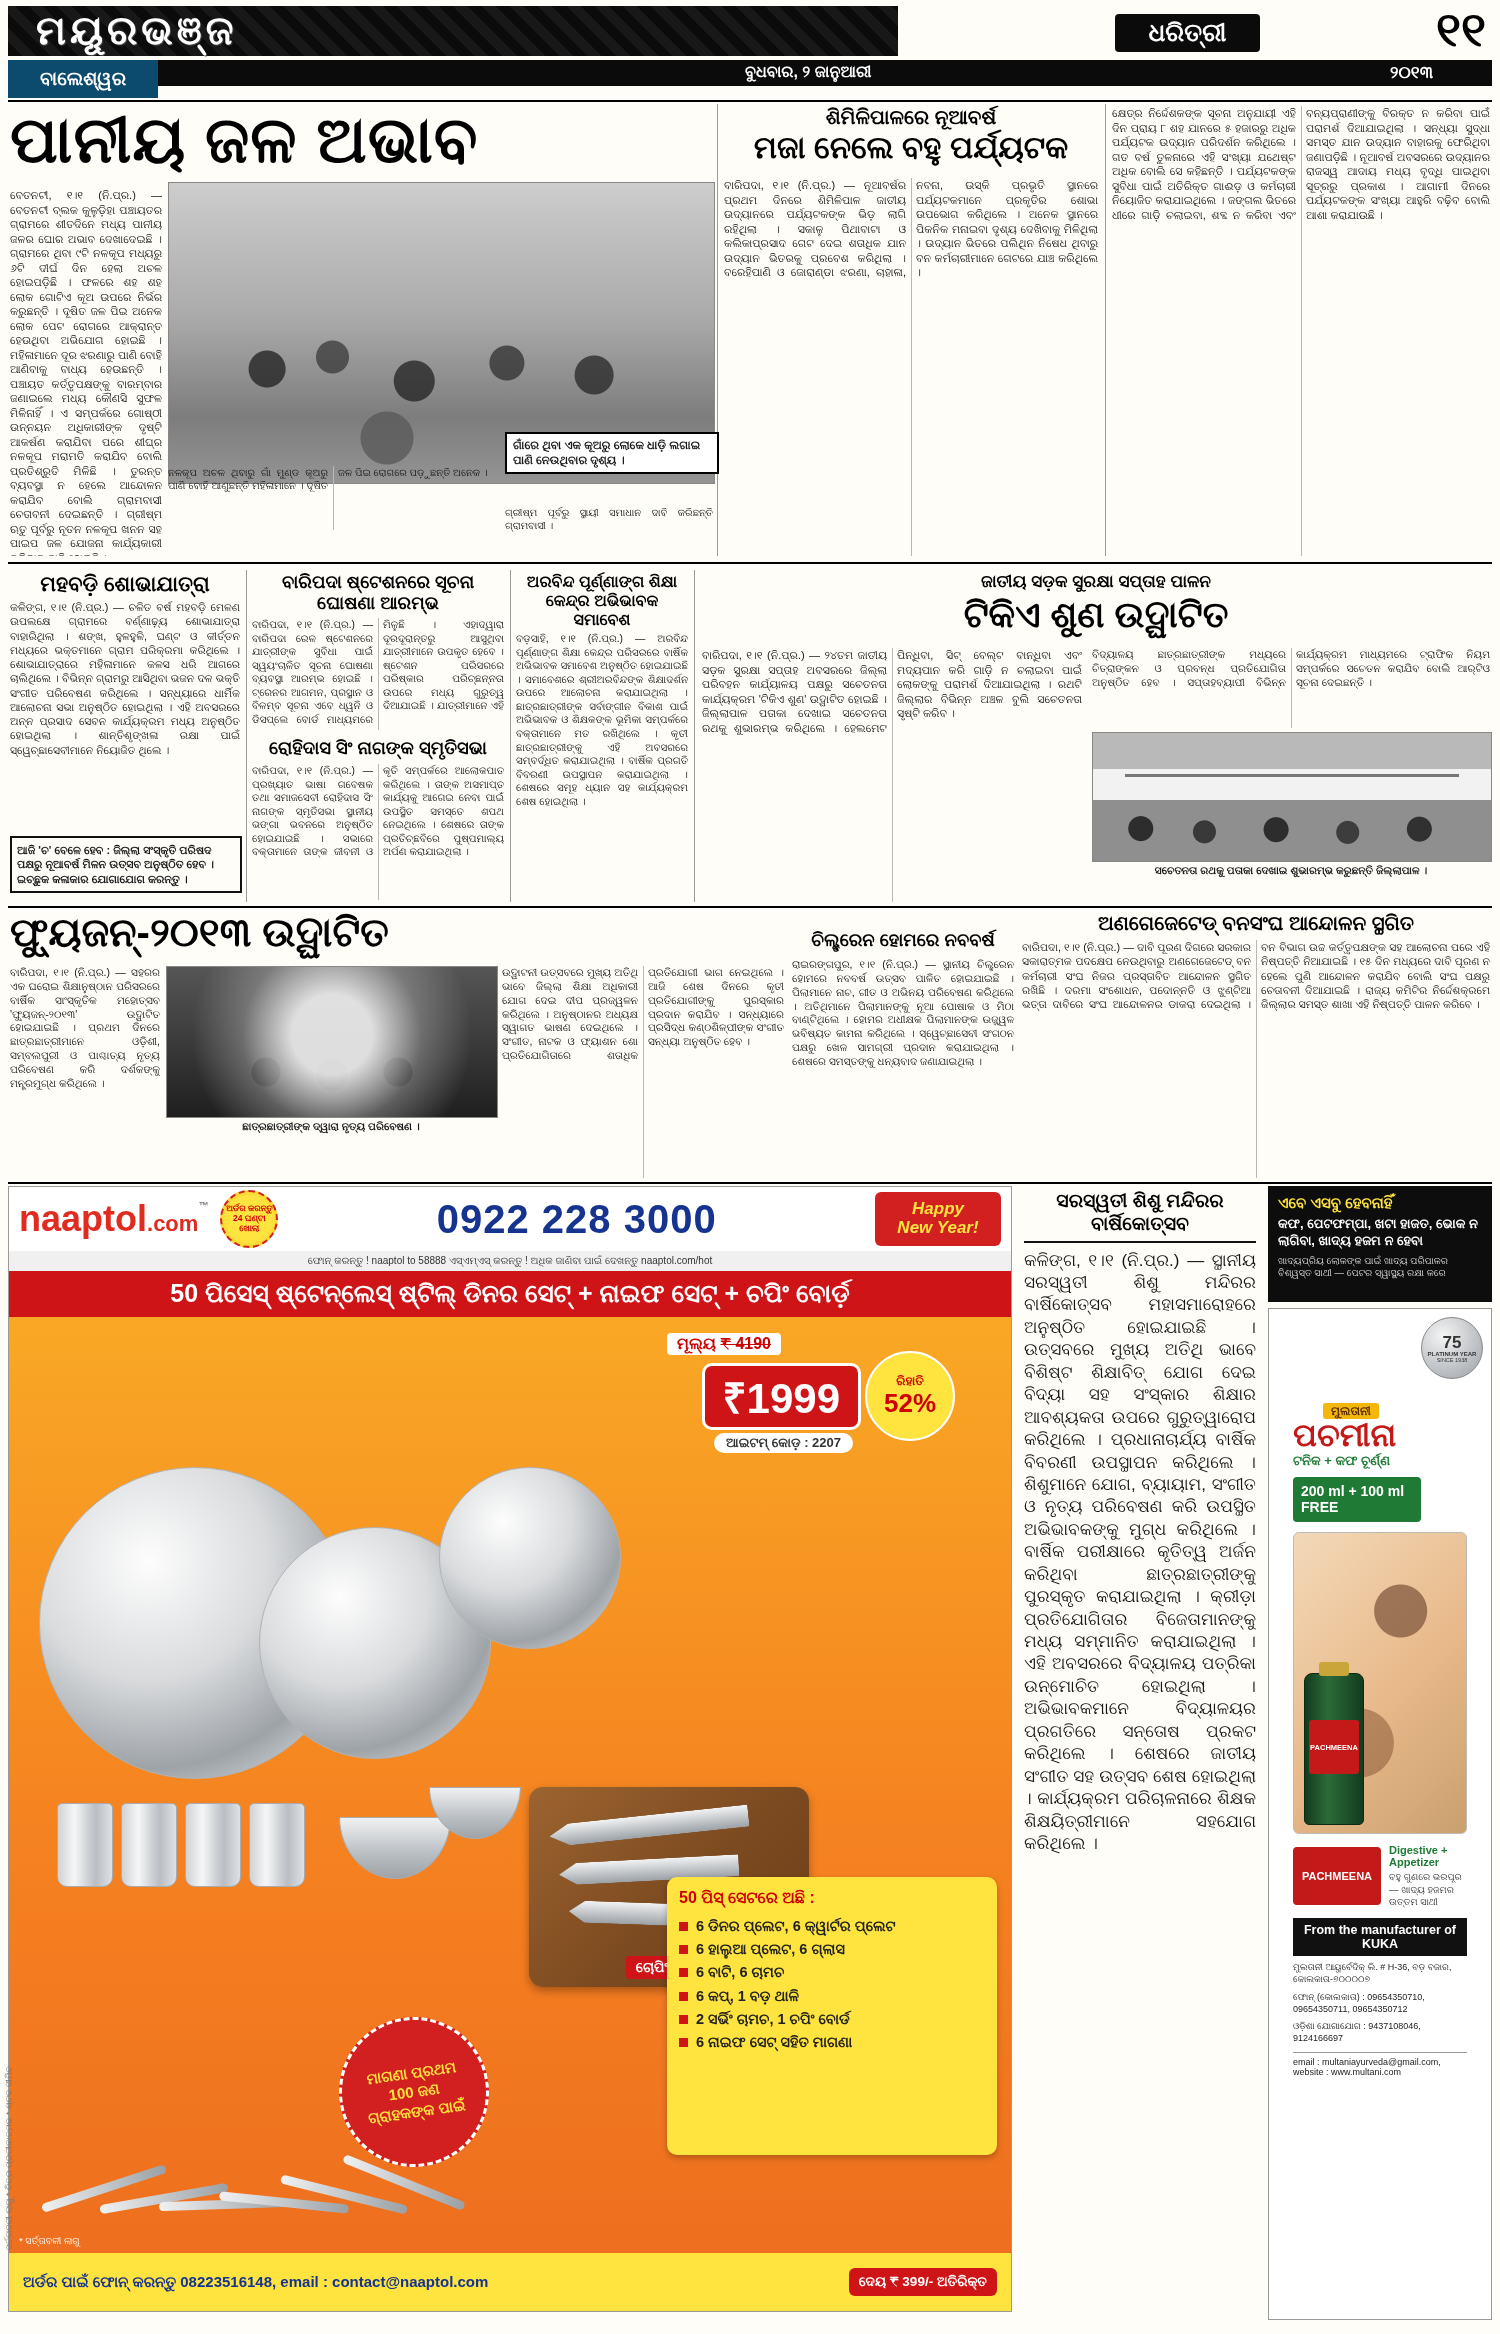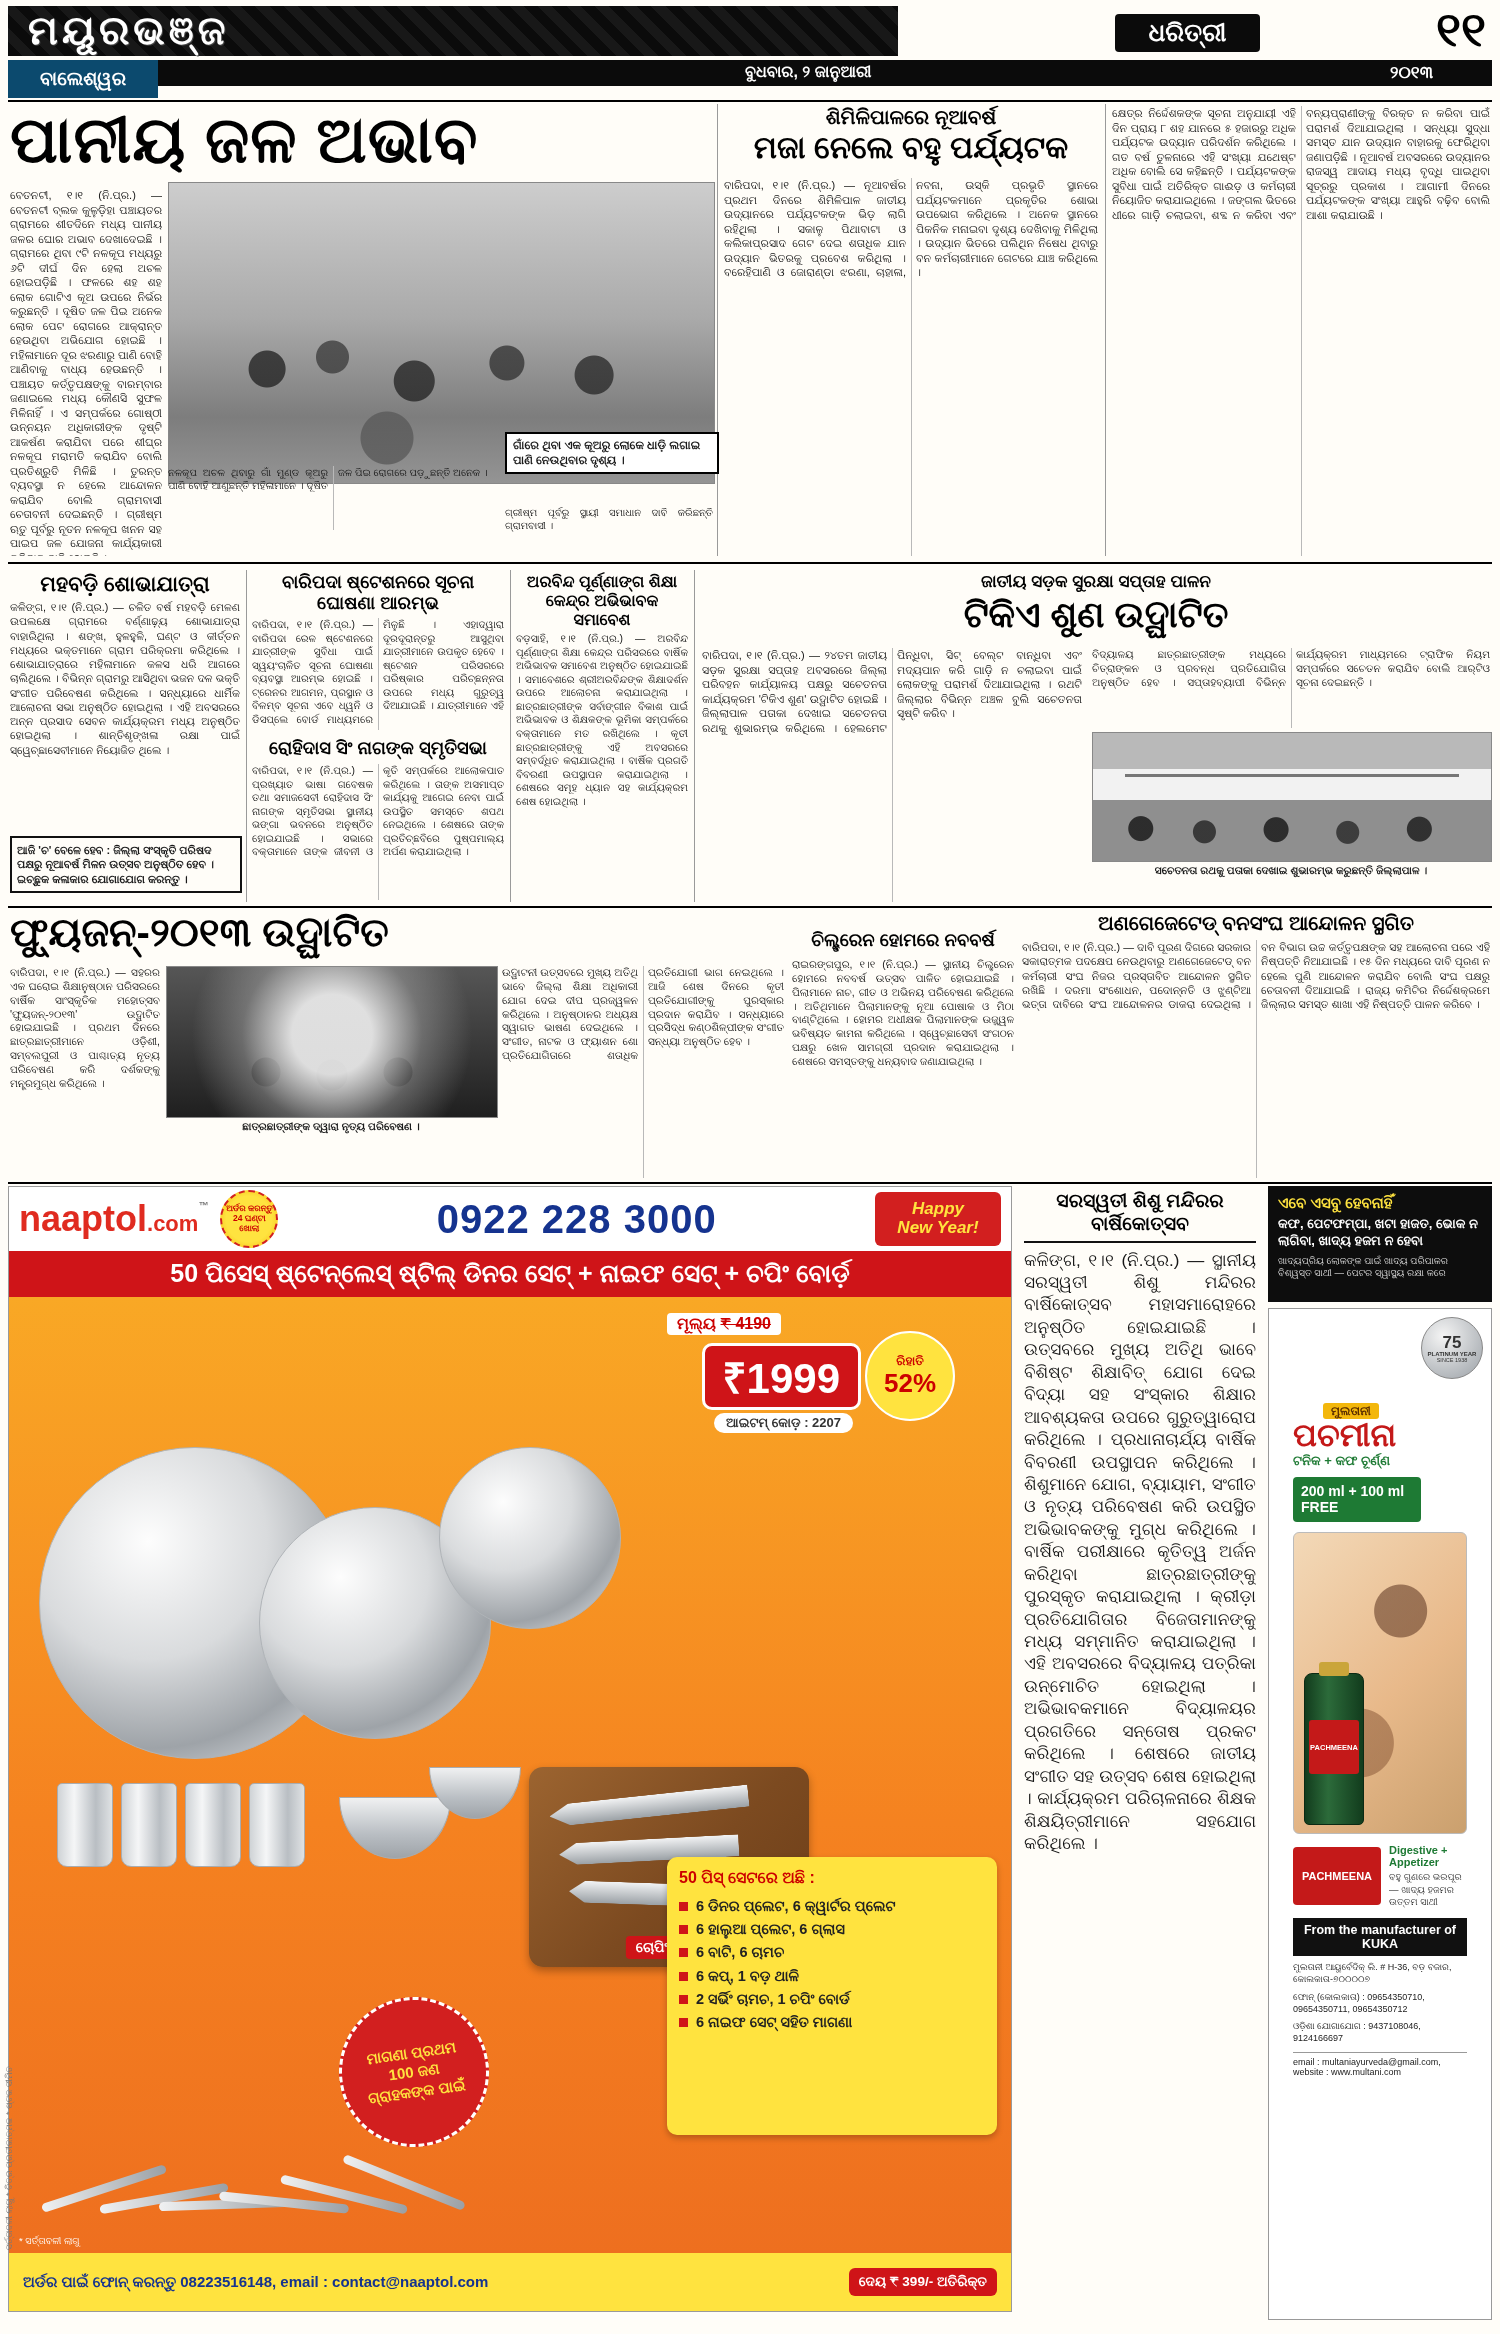--- a/index.html
+++ b/index.html
@@ -10,21 +10,21 @@
   .bt{text-align:justify;line-height:1.32;overflow:hidden;color:#151515;}
   .c2{column-count:2;column-gap:10px;column-rule:1px solid #b9b9b9;}
   .vr{position:absolute;width:1px;background:#9a9a9a;}
   .hr{position:absolute;height:2px;background:#000;}
   .photo{border:1px solid #888;}
 
   
   #masthead{left:8px;top:6px;width:890px;height:50px;background:
     repeating-linear-gradient(45deg,#0b0b0b 0 10px,#181818 10px 20px);
     color:#fff;font-size:40px;font-weight:800;letter-spacing:4px;
-    display:flex;align-items:center;padding-left:20px;box-sizing:border-box;
+    display:flex;align-items:center;padding-left:28px;box-sizing:border-box;
     text-shadow:1px 1px 0 #444;}
   #brand-box{left:1115px;top:14px;width:145px;height:38px;background:#0b0b0b;color:#fff;
     font-size:25px;font-weight:800;display:flex;align-items:center;justify-content:center;border-radius:4px;text-align:right;}
   #page-no{left:1330px;top:2px;width:156px;height:56px;font-size:48px;font-weight:800;
     text-align:right;line-height:56px;color:#000;}
   #date-bar{left:8px;top:60px;width:1484px;height:26px;background:#0b0b0b;}
   #edition-box{left:8px;top:60px;width:150px;height:38px;background:#0c4a6e;color:#fff;
     font-size:19px;font-weight:700;display:flex;align-items:center;justify-content:center;z-index:3;}
   #date-text{left:745px;top:63px;color:#fff;font-size:16px;font-weight:700;}
   #year-text{left:1390px;top:63px;color:#fff;font-size:17px;font-weight:700;}
@@ -288,20 +288,21 @@
       <div class="np-logo">
         <span>naaptol</span><span class="tld">.com</span><span class="tm">™</span>
       </div>
       <div class="np-star">ଅର୍ଡର କରନ୍ତୁ 24 ଘଣ୍ଟା ଖୋଲା</div>
       <div class="np-phone">0922 228 3000</div>
       <div class="np-happy">
         <span>Happy</span>
         <span>New Year!</span>
       </div>
     </div>
+    <div class="np-note">ଫୋନ୍ କରନ୍ତୁ ! naaptol to 58888 ଏସ୍‌ଏମ୍‌ଏସ୍ କରନ୍ତୁ ! ଅଧିକ ଜାଣିବା ପାଇଁ ଦେଖନ୍ତୁ naaptol.com/hot</div>
     <div class="np-banner">50 ପିସେସ୍ ଷ୍ଟେନ୍‌ଲେସ୍ ଷ୍ଟିଲ୍ ଡିନର ସେଟ୍ + ନାଇଫ ସେଟ୍ + ଚପିଂ ବୋର୍ଡ଼</div>
     <div class="np-main">
       <div class="np-mrp">
         <span>ମୂଲ୍ୟ</span>
         <span class="strike">₹ 4190</span>
       </div>
       <div class="np-price">₹1999</div>
       <div class="np-disc">
         <span class="lbl">ରିହାତି</span>
         <span class="val">52%</span>

